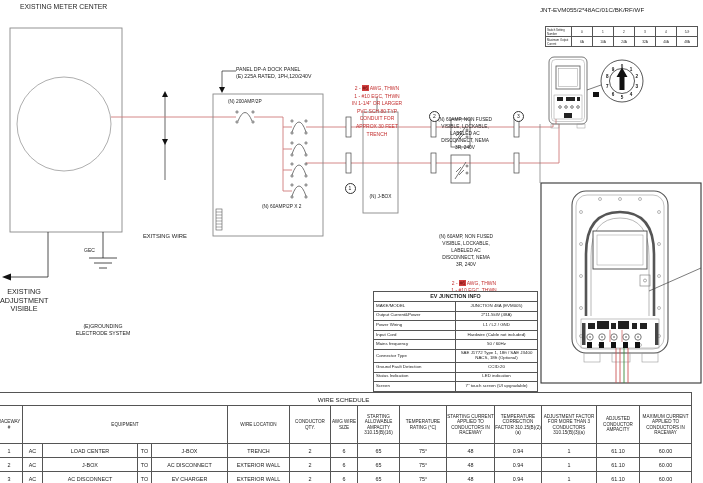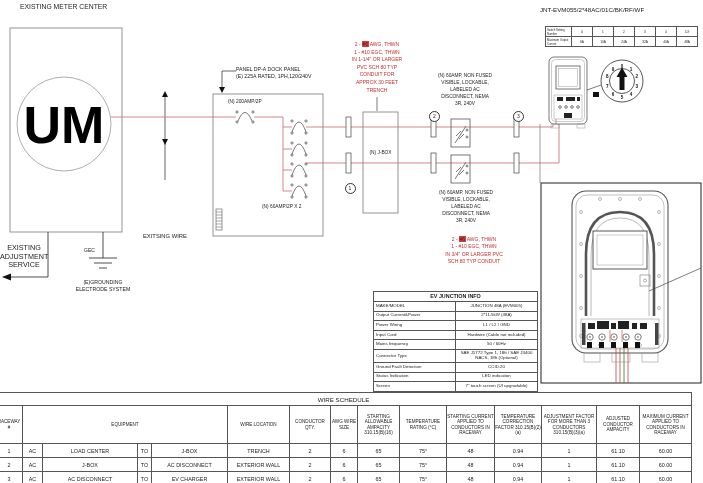--- a/index.html
+++ b/index.html
@@ -1,20 +1,20 @@
 <!DOCTYPE html>
 <html><head>
 <meta charset="utf-8">
 <style>
   html,body{margin:0;padding:0;}
   body{width:703px;height:483px;overflow:hidden;background:#fff;position:relative;
        font-family:"Liberation Sans",sans-serif;}
   svg{position:absolute;left:0;top:0;}
   .lbl{position:absolute;color:#222;white-space:nowrap;line-height:1.15;}
-  .c{text-align:center;}
+  .c{text-align:center;margin-top:44px;}
   .red{color:#c43030;}
   .hl{background:#d04040;color:#7a0e0e;padding:0 0.5px;}
   .um{position:absolute;left:16px;top:95px;width:96px;text-align:center;
       font-size:52px;font-weight:700;color:#000;letter-spacing:0px;}
   .callout{position:absolute;width:9px;height:9px;border:0.7px solid #333;border-radius:50%;
       font-size:5px;line-height:8.6px;text-align:center;color:#222;background:#fff;}
   .dial-digit{position:absolute;transform:translate(-50%,-50%);font-size:4.6px;font-weight:700;color:#111;}
   table{position:absolute;border-collapse:collapse;table-layout:fixed;background:#fff;}
   td,th{border:0.6px solid #555;padding:0;margin:0;font-weight:normal;text-align:center;
       overflow:hidden;color:#222;}
@@ -223,26 +223,25 @@
       <line x1="624" y1="348" x2="624" y2="383" stroke="#3a8a3a"></line>
       <line x1="628" y1="348" x2="628" y2="383" stroke="#cc5555"></line>
       <line x1="610" y1="330" x2="610" y2="342" stroke="#cc5555" stroke-width="0.7"></line>
       <line x1="622" y1="330" x2="622" y2="342" stroke="#cc5555" stroke-width="0.7"></line>
     </g>
     <line x1="701" y1="268" x2="649" y2="291" stroke="#444" stroke-width="0.7"></line>
   </g>
 </svg>
 
 <div class="lbl" style="left:20px;top:3px;font-size:6.8px;">EXISTING METER CENTER</div>
-<div class="um">UM</div>
 
 <div class="lbl c" style="left:0px;top:244px;width:48px;font-size:7.2px;line-height:8.6px;">
   <div>EXISTING</div>
   <div>ADJUSTMENT</div>
-  <div>SERVICE</div>
+  <div>VISIBLE</div>
 </div>
 
 <div class="lbl" style="left:84px;top:248px;font-size:5px;">GEC</div>
 
 <div class="lbl c" style="left:70px;top:279px;width:66px;font-size:5.2px;line-height:6.6px;">
   <div>(E)GROUNDING</div>
   <div>ELECTRODE SYSTEM</div>
 </div>
 
 <div class="lbl" style="left:143px;top:233px;font-size:5.8px;">EXITSING WIRE</div>

